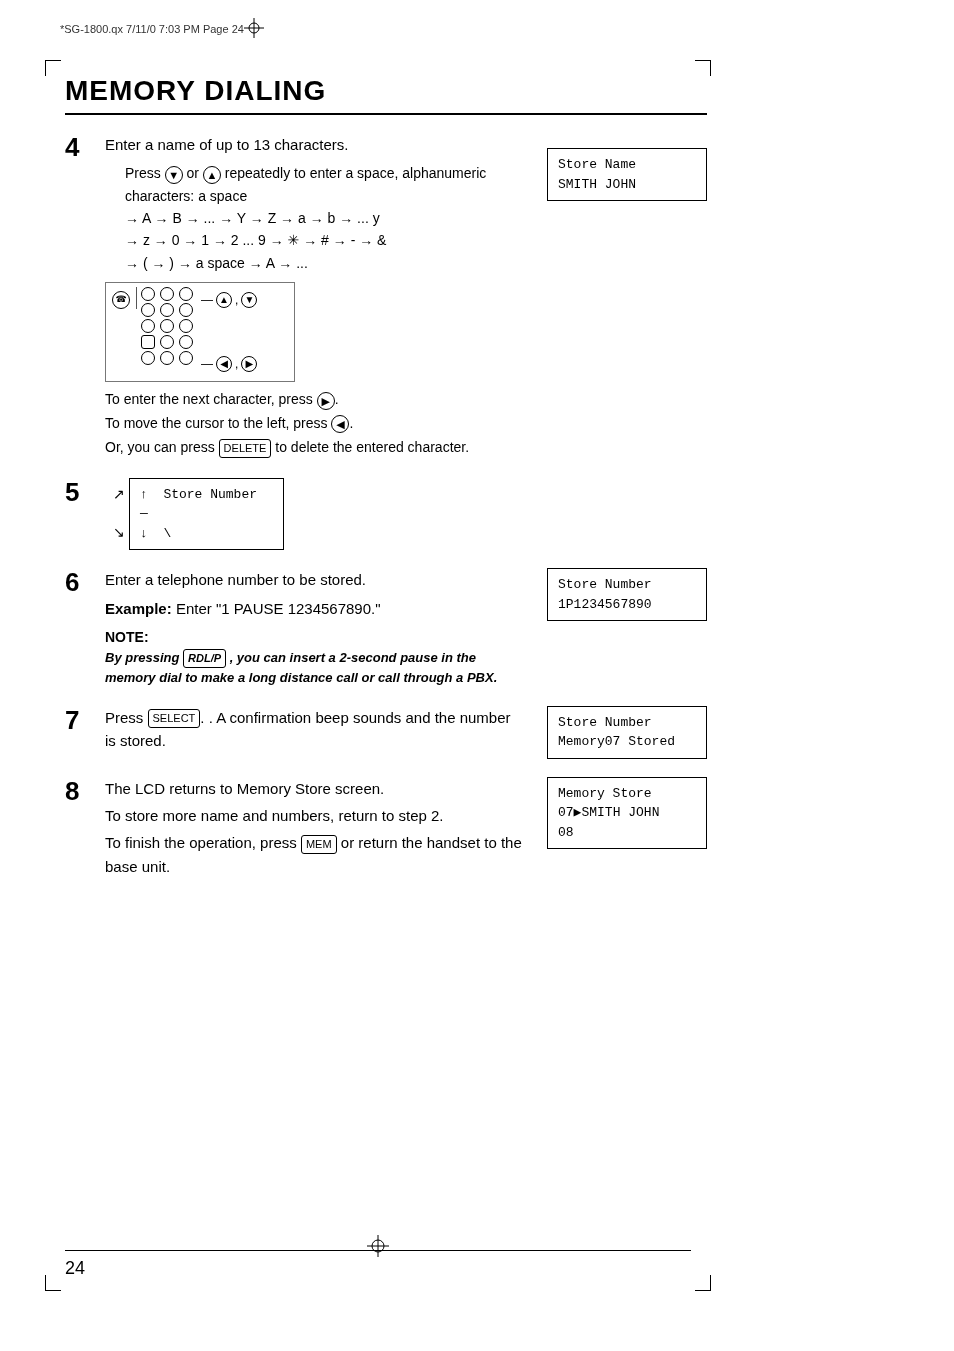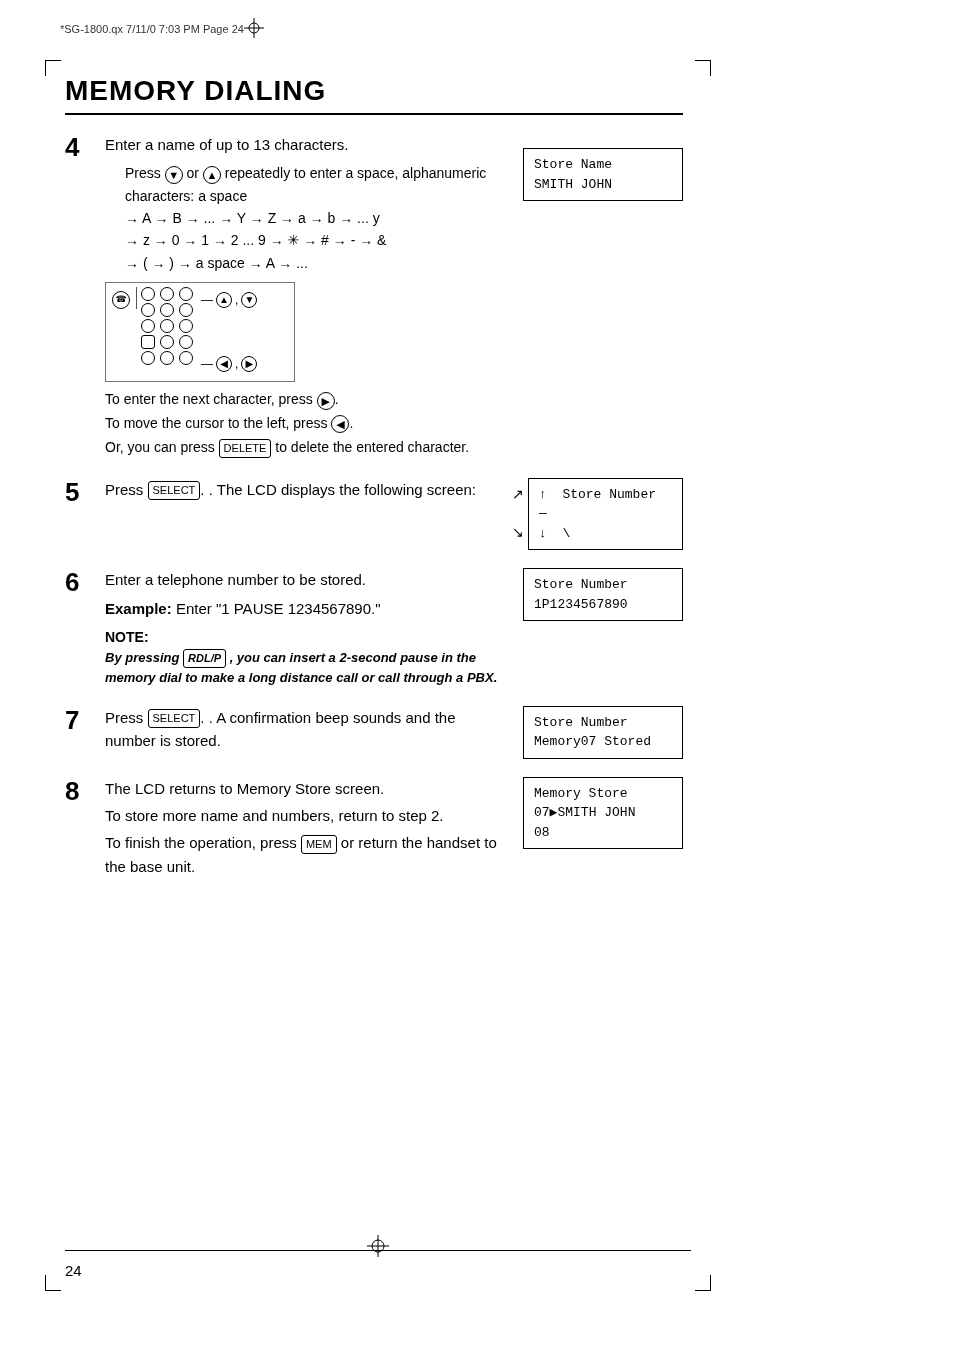--- a/index.html
+++ b/index.html
@@ -50,21 +50,21 @@
       bottom: 90px;
       left: 50%;
       transform: translateX(-50%);
     }
 
     
     .content {
       position: absolute;
       top: 75px;
       left: 65px;
-      right: 73px;
+      right: 49px;
     }
 
     
     .page-title {
       font-size: 28px;
       font-weight: 900;
       letter-spacing: 1px;
       margin-bottom: 6px;
       font-family: Arial Black, Arial, sans-serif;
     }
@@ -139,21 +139,21 @@
     
     .crosshair-svg {
       display: inline-block;
     }
 
     
     .page-number {
       position: absolute;
       bottom: 72px;
       left: 65px;
-      font-size: 15px;
+      font-size: 18px;
     }
 
     .step4-upper {
       display: flex;
       align-items: flex-start;
     }
     .step4-text-col {
       flex: 1;
     }
     .step4-lcd-col {
@@ -289,23 +289,20 @@
 <span>SMITH JOHN</span></div>
           </div>
         </div>
       </div>
     </div>
 
     <div class="step">
       <div class="step-num">5</div>
       <div class="step-body">
         <div style="display:flex; align-items:flex-start;">
-          <div style="flex:1;">
-            Press <span class="sym-rect">SELECT</span>. <span>. The LCD displays the following screen:</span>
-          </div>
           <div style="margin-left:24px; position:relative;">
 
             <div style="position:absolute; left:-16px; top:6px; font-size:14px;">↗</div>
             <div style="position:absolute; left:-16px; bottom:6px; font-size:14px;">↘</div>
             <div class="lcd-box" style="min-width:155px;">↑  Store Number
 —
 ↓  \</div>
           </div>
         </div>
       </div>

